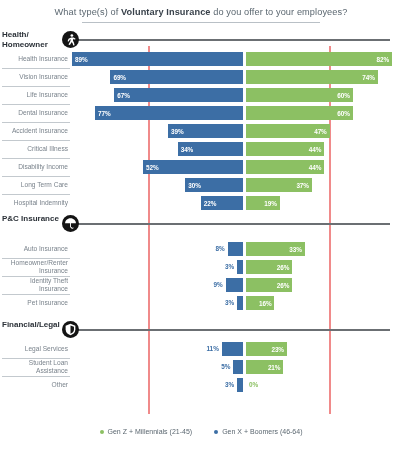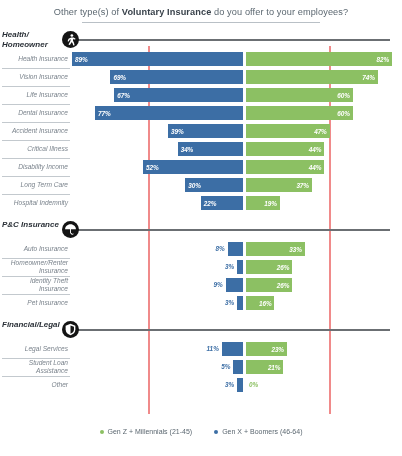--- a/index.html
+++ b/index.html
@@ -28,21 +28,21 @@
     width: 238px;
     height: 1px;
     background: #b9c0c6;
     margin: 5px auto 0 auto;
   }
 
   
   #plot {
     position: absolute;
     left: 0; top: 30px;
-    width: 402px; height: 390px; font-style: italic;
+    width: 402px; height: 390px;
   }
 
   .gridline {
     position: absolute;
     top: 16px;
     width: 2px;
     height: 368px;
     background: #f08a8a;
   }
   .section-head {
@@ -163,21 +163,21 @@
     font-size: 7px;
     color: #5b6770;
   }
   .legend-item { display: flex; align-items: center; gap: 4px; }
   .legend-dot { width: 4px; height: 4px; border-radius: 50%; display: block; }
 </style>
 </head>
 <body>
 
 <div id="chart-title">
-  <span>Other type(s) of </span><b>Voluntary Insurance</b><span> do you offer to your employees?</span>
+  <span>What type(s) of </span><b>Voluntary Insurance</b><span> do you offer to your employees?</span>
 </div>
 <div id="title-rule"></div>
 
 <div id="plot">
     <div class="gridline" style="left: 148px;"></div>
     <div class="gridline" style="left: 329px;"></div>
     <div class="section-head" style="top: 0px;">
       <div class="section-title">
         <div>Health/</div>
         <div>Homeowner</div>
@@ -308,21 +308,21 @@
           <div>Hospital Indemnity</div>
         </div>
       </div>
       <div class="bar bar-left" style="left: 200.73px; width: 42.2697px;">
         <span class="bar-val">22%</span>
       </div>
       <div class="bar bar-right" style="left: 246px; width: 33.8293px;">
         <span class="bar-val">19%</span>
       </div>
     </div>
-    <div class="section-head" style="top: 190px;">
+    <div class="section-head" style="top: 184px;">
       <div class="section-title">
         <div>P&amp;C Insurance</div>
       </div>
       <div class="section-rule"></div>
       <div class="section-icon">
         <svg width="13" height="13" viewBox="0 0 24 24">
           <path d="M12 2.2 C6.2 2.2 2 6.6 2 11.4 L22 11.4 C22 6.6 17.8 2.2 12 2.2 Z" fill="#fff"></path>
           <rect x="11.2" y="11" width="1.7" height="8.4" fill="#fff"></rect>
           <path d="M12.9 18.4 v1.1 a2.4 2.4 0 0 0 4.8 0 h-1.7 a0.8 0.8 0 0 1 -1.6 0 v-1.1 z" fill="#fff"></path>
         </svg>

